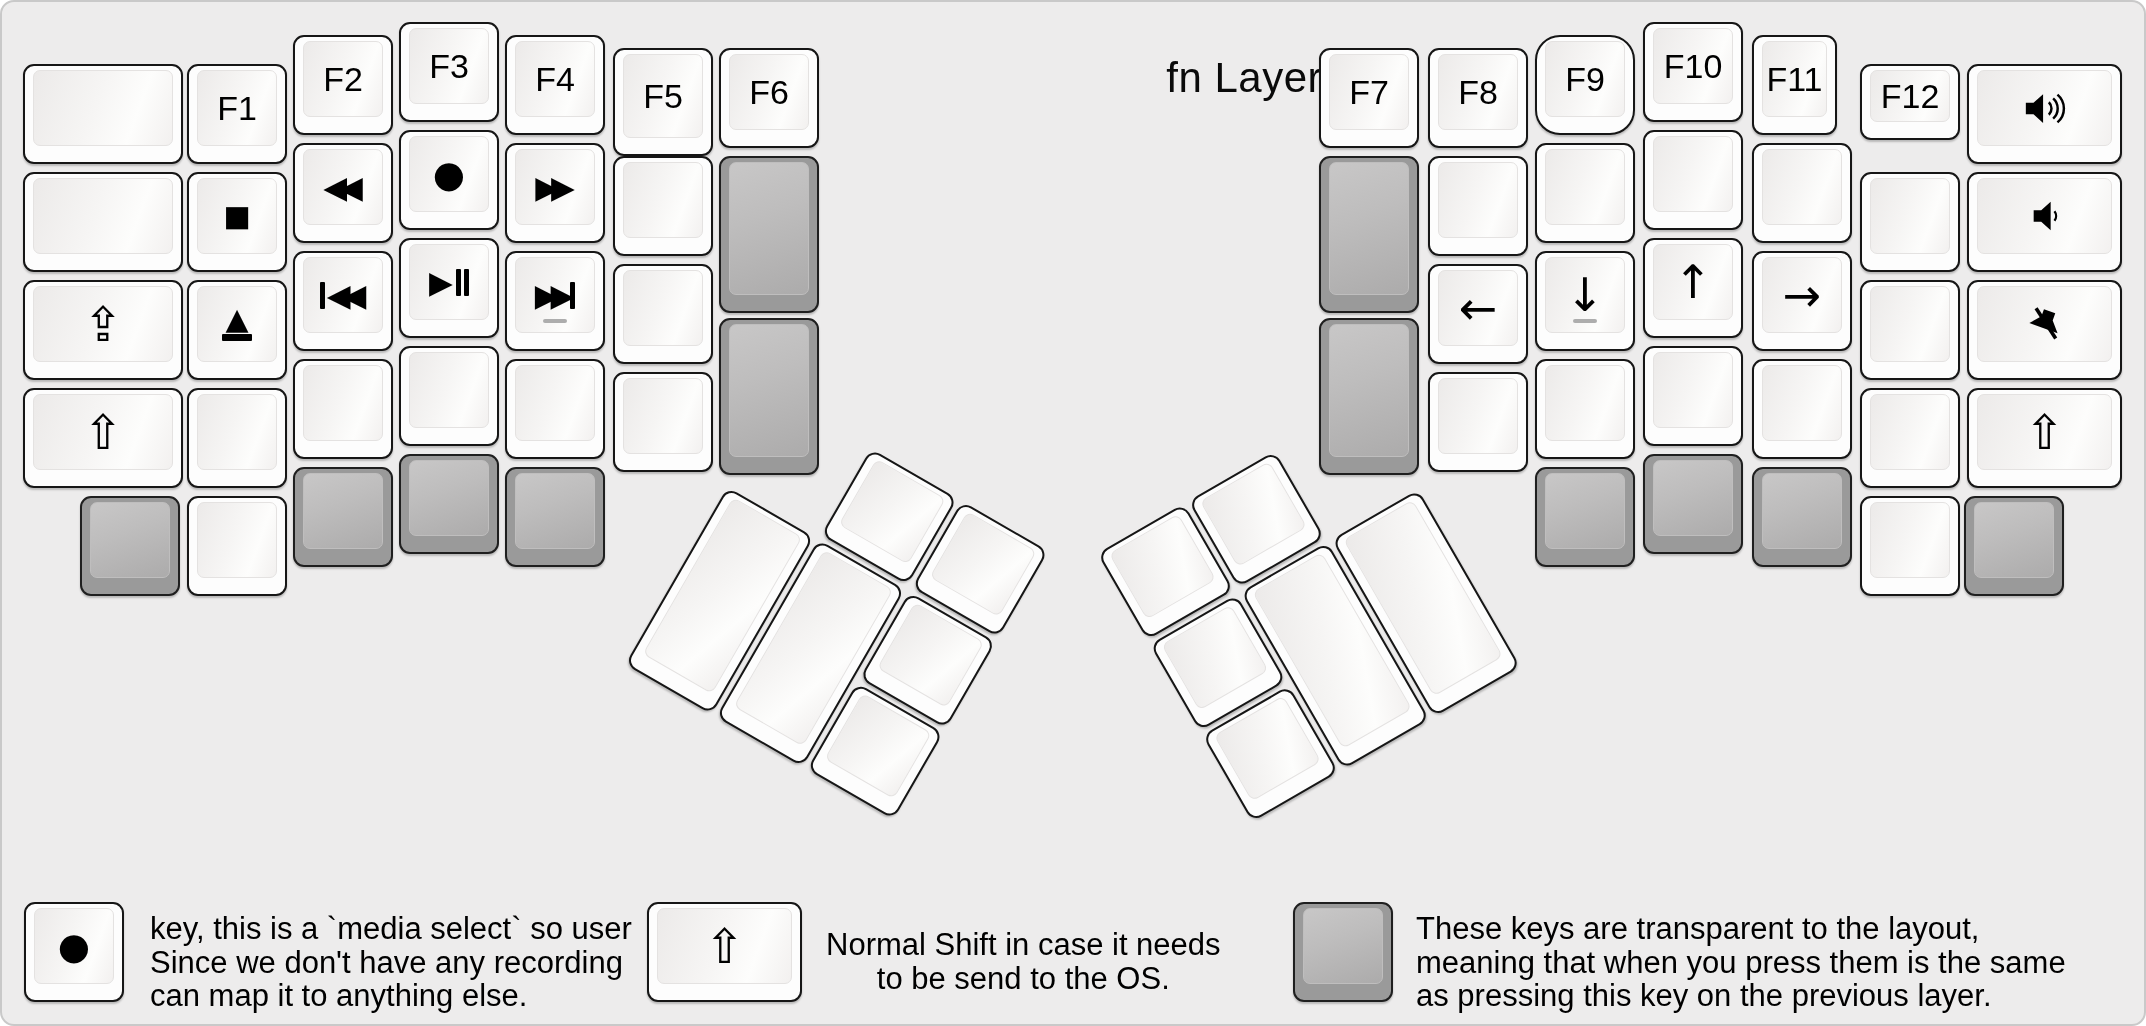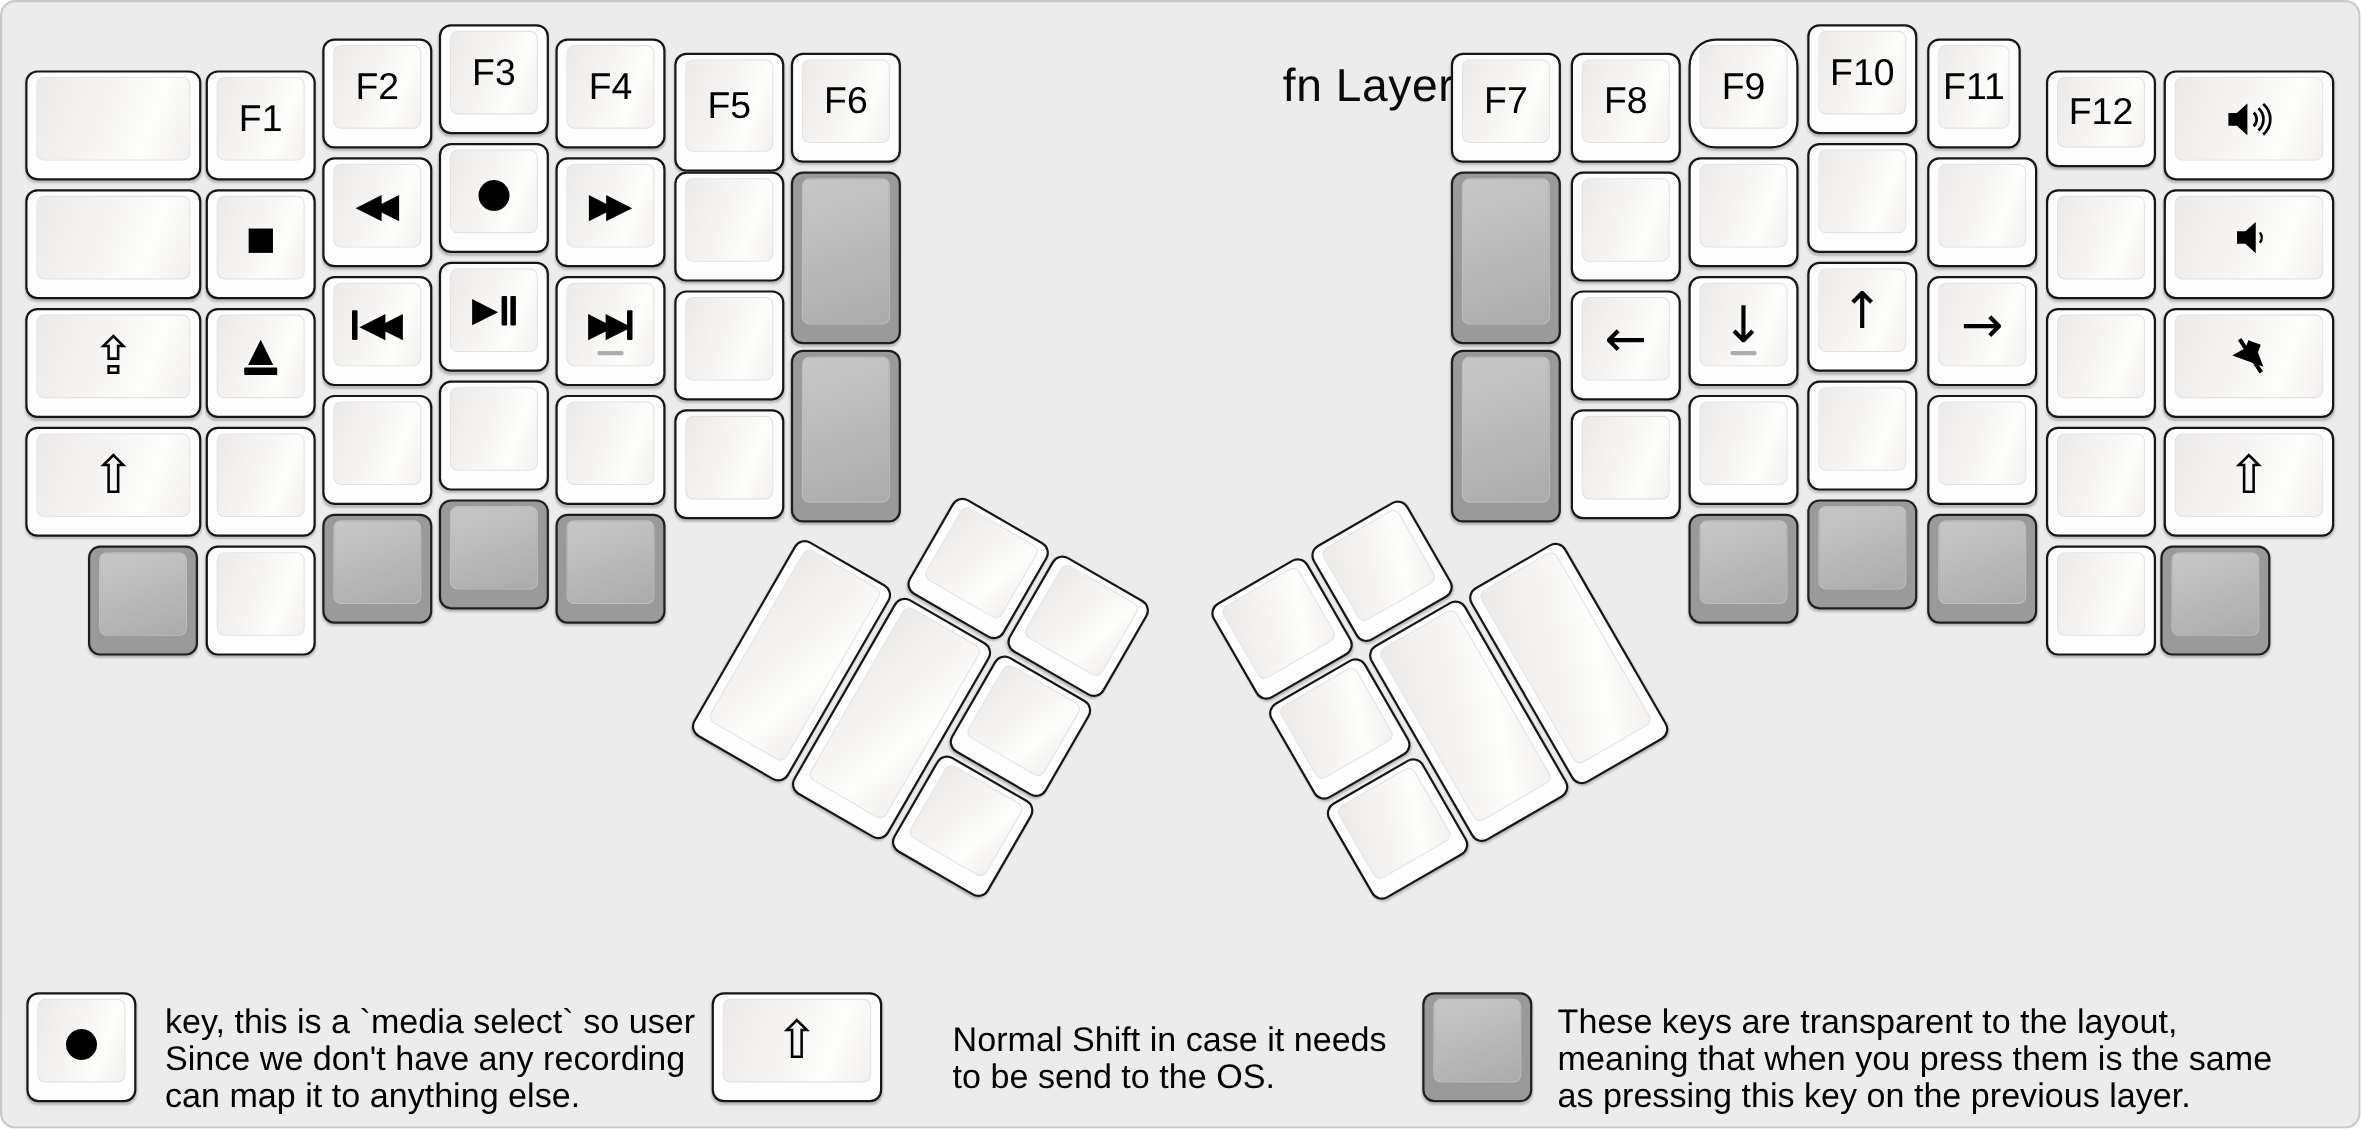--- a/index.html
+++ b/index.html
@@ -282,21 +282,21 @@
         <div class="cap">
           <span class="icon i-arrow-right glyph-arrow">→</span>
         </div>
       </div>
       <div class="key" style="left: 1750px; top: 357px; width: 100px; height: 100px;">
         <div class="cap"></div>
       </div>
       <div class="key gray" style="left: 1750px; top: 465px; width: 100px; height: 100px;">
         <div class="cap"></div>
       </div>
-      <div class="key" style="left: 1858px; top: 62px; width: 100px; height: 88px;">
+      <div class="key" style="left: 1858px; top: 62px; width: 100px; height: 76px;">
         <div class="cap">
           <span class="klabel">F12</span>
         </div>
       </div>
       <div class="key" style="left: 1858px; top: 170px; width: 100px; height: 100px;">
         <div class="cap"></div>
       </div>
       <div class="key" style="left: 1858px; top: 278px; width: 100px; height: 100px;">
         <div class="cap"></div>
       </div>
@@ -404,21 +404,21 @@
         </div>
         <div class="key gray" style="left: 1291px; top: 900px; width: 100px; height: 100px;">
           <div class="cap"></div>
         </div>
       </div>
     <div class="legend-text" id="legend-text-0" style="left: 148px; top: 910px;">
       <div>key, this is a `media select` so user</div>
       <div>Since we don't have any recording</div>
       <div>can map it to anything else.</div>
     </div>
-    <div class="legend-text" id="legend-text-1" style="left: 864px; top: 926px;">
+    <div class="legend-text" id="legend-text-1" style="left: 824px; top: 926px; text-align: center;">
       <div>Normal Shift in case it needs</div>
       <div>to be send to the OS.</div>
     </div>
     <div class="legend-text" id="legend-text-2" style="left: 1414px; top: 910px;">
       <div>These keys are transparent to the layout,</div>
       <div>meaning that when you press them is the same</div>
       <div>as pressing this key on the previous layer.</div>
     </div>
   </div>
 </div>

